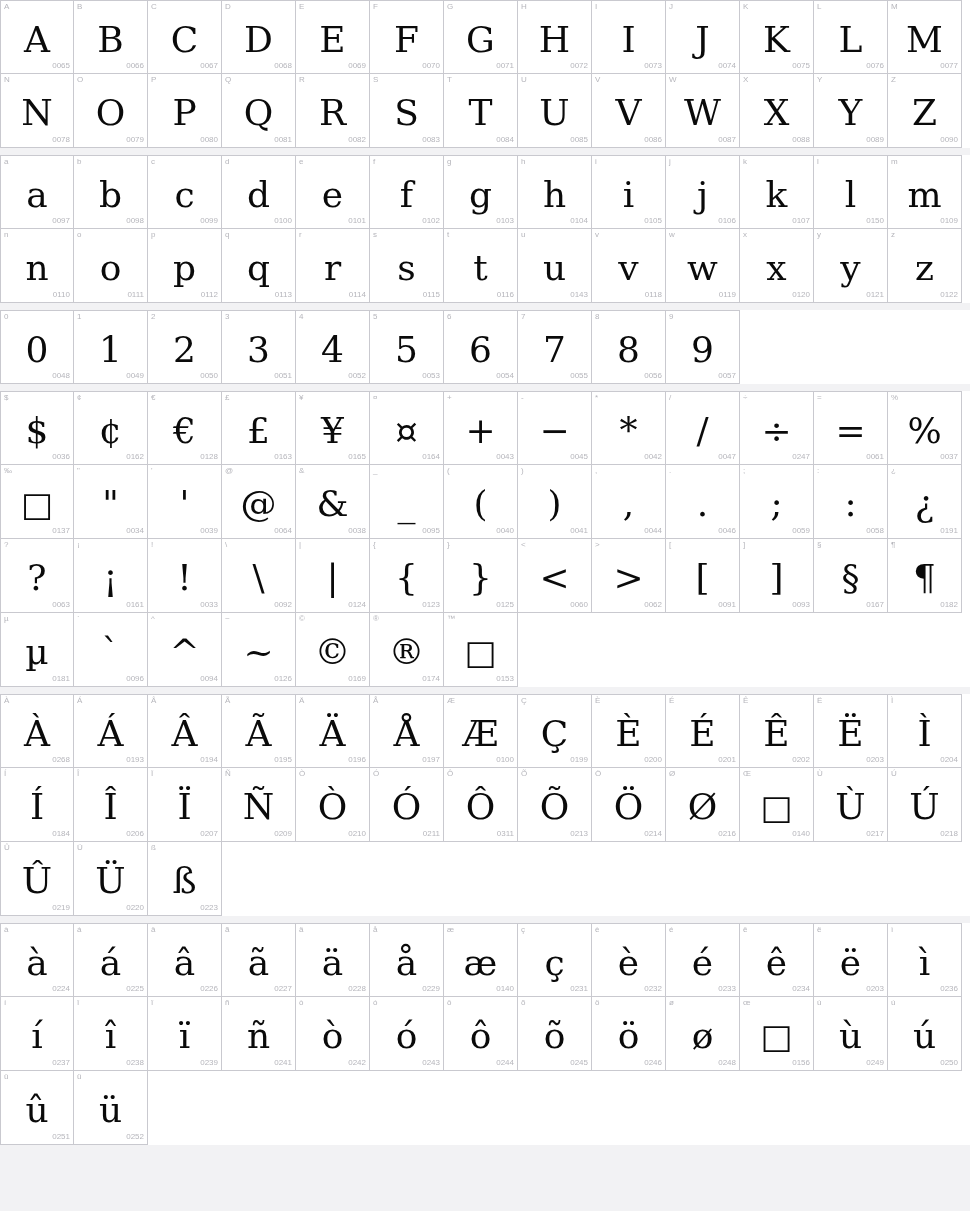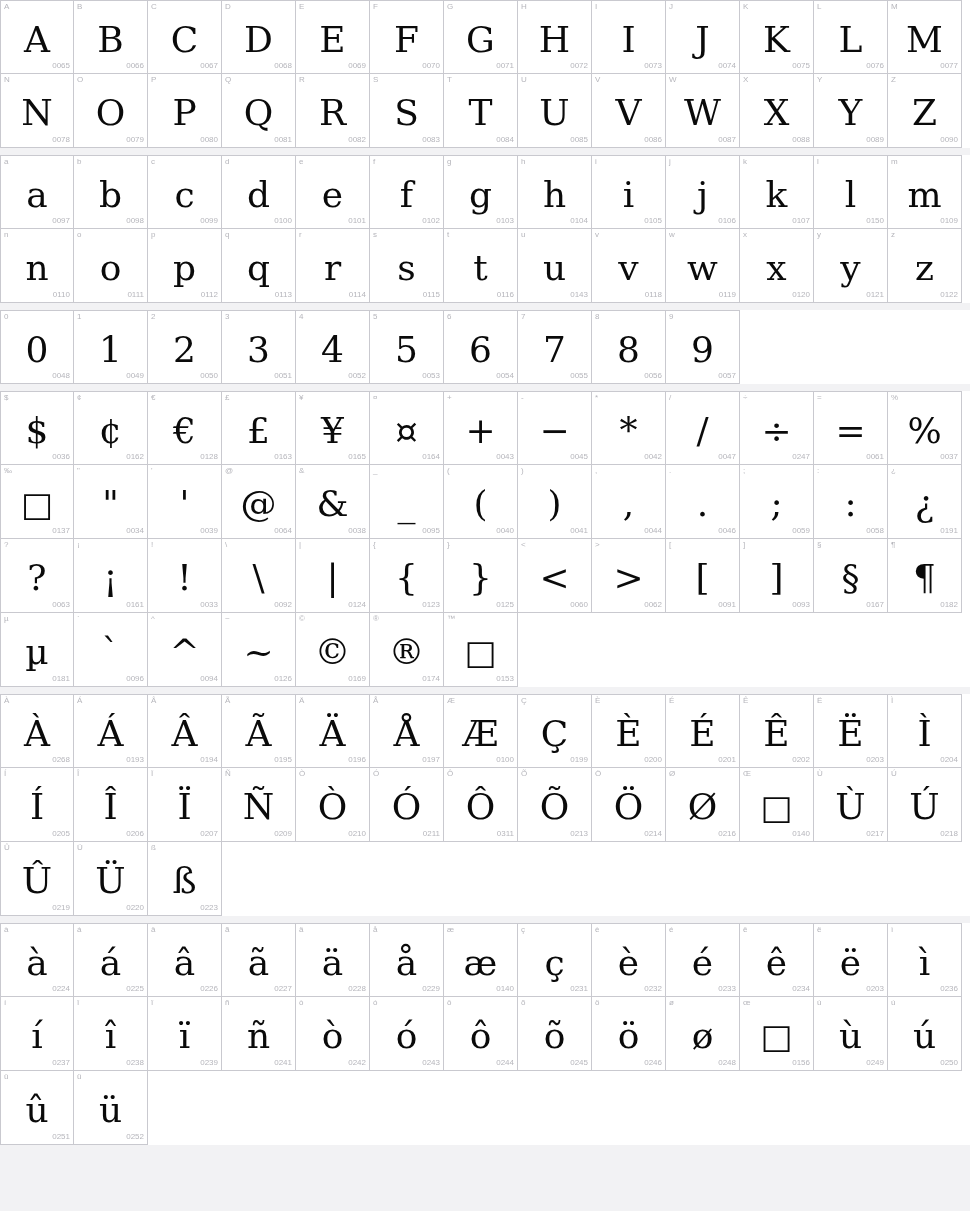--- a/index.html
+++ b/index.html
@@ -702,21 +702,21 @@
           <div class="code">0203</div>
         </div>
         <div class="cell top-row">
           <div class="corner">Ì</div>
           <div class="glyph">Ì</div>
           <div class="code">0204</div>
         </div>
         <div class="cell first-col">
           <div class="corner">Í</div>
           <div class="glyph">Í</div>
-          <div class="code">0205</div>
+          <div class="code">0184</div>
         </div>
         <div class="cell">
           <div class="corner">Î</div>
           <div class="glyph">Î</div>
           <div class="code">0206</div>
         </div>
         <div class="cell">
           <div class="corner">Ï</div>
           <div class="glyph">Ï</div>
           <div class="code">0207</div>

